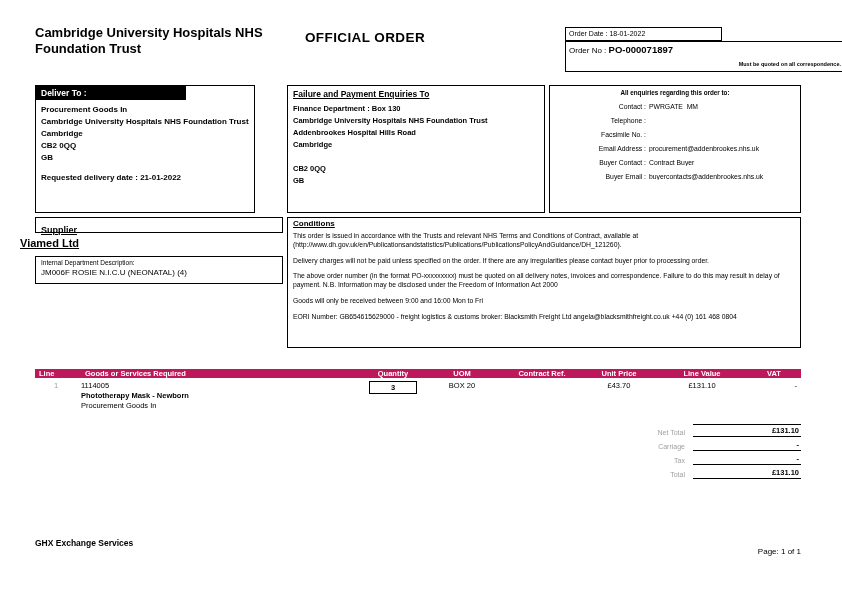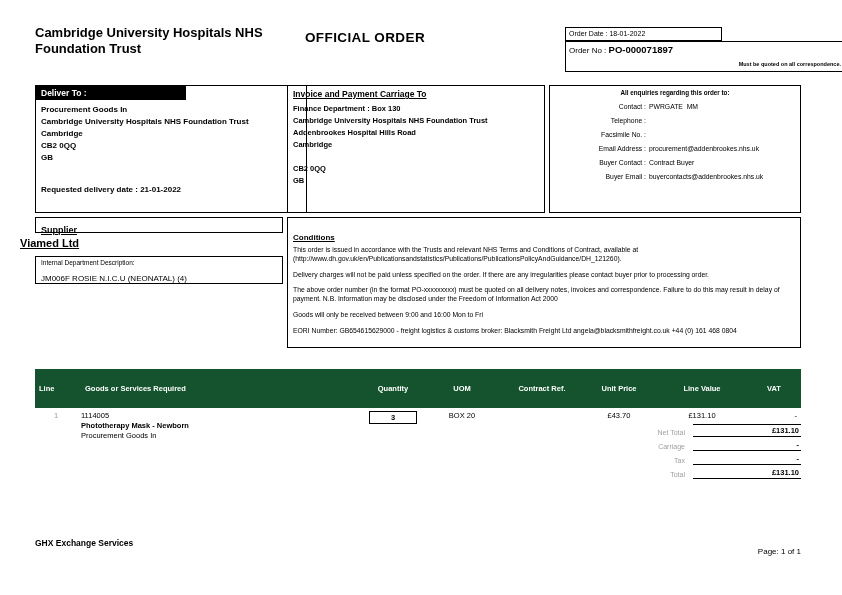--- a/index.html
+++ b/index.html
@@ -11,50 +11,50 @@
   .org { position:absolute; left:35px; top:25px; width:258px; font-size:13px; font-weight:bold; line-height:16px; }
   .doc-title { position:absolute; left:0; top:30px; width:730px; text-align:center; font-size:13.5px; font-weight:bold; letter-spacing:0.4px; }
 
   .order-date-box { position:absolute; left:565px; top:27px; width:157px; height:14px; border:1px solid #000; font-size:7px; padding:2px 3px; }
   .order-no-box { position:absolute; left:565px; top:41px; width:280px; height:31px; border:1px solid #000; padding:2px 3px; }
   .order-no-line { font-size:8px; }
   .order-no-value { font-size:9.5px; font-weight:bold; }
   .order-no-note { font-size:5.5px; font-weight:bold; text-align:right; margin-top:6px; }
 
   
-  .deliver-box { position:absolute; left:35px; top:85px; width:272px; height:128px; border:1px solid #000; }
+  .deliver-box { position:absolute; left:35px; top:85px; width:220px; height:128px; border:1px solid #000; }
   .deliver-bar { background:#000; color:#fff; font-size:8.5px; font-weight:bold; padding:2px 5px; width:150px; }
   .deliver-lines { padding:4px 5px; font-size:8px; font-weight:bold; line-height:12px; }
-  .requested { margin-top:20px; font-size:8px; font-weight:bold; }
+  .requested { margin-top:8px; font-size:8px; font-weight:bold; }
 
   .invoice-box { position:absolute; left:287px; top:85px; width:258px; height:128px; border:1px solid #000; padding:3px 5px; }
   .invoice-title { font-size:8.5px; font-weight:bold; text-decoration:underline; margin-bottom:4px; }
   .invoice-box .addr-line { font-size:7.5px; font-weight:bold; line-height:12px; min-height:12px; }
 
   .enquiries-box { position:absolute; left:549px; top:85px; width:252px; height:128px; border:1px solid #000; padding:3px 4px; }
   .enquiries-title { font-size:6.3px; font-weight:bold; text-align:center; margin-bottom:7px; }
   .enquiries-grid { display:grid; grid-template-columns:92px 1fr; column-gap:3px; row-gap:7px; font-size:6.8px; }
   .enq-label { text-align:right; }
   .enq-value { overflow:hidden; white-space:nowrap; }
 
   
   .supplier-box { position:absolute; left:35px; top:217px; width:248px; height:16px; border:1px solid #000; padding:1px 5px; }
   .supplier-title { font-size:9px; font-weight:bold; text-decoration:underline; }
   .supplier-name { position:absolute; left:20px; top:237px; font-size:11px; font-weight:bold; text-decoration:underline; }
   .internal-box { position:absolute; left:35px; top:256px; width:248px; height:28px; border:1px solid #000; padding:2px 5px; }
   .internal-label { font-size:6.5px; }
-  .internal-value { font-size:8px; margin-top:8px; }
-
-  .conditions-box { position:absolute; left:287px; top:217px; width:514px; height:131px; border:1px solid #000; padding:15px 5px; }
+  .internal-value { font-size:8px; margin-top:2px; }
+
+  .conditions-box { position:absolute; left:287px; top:217px; width:514px; height:131px; border:1px solid #000; padding:1px 5px; }
   .conditions-title { font-size:8px; font-weight:bold; text-decoration:underline; margin-bottom:4px; }
   .conditions-box p { font-size:6.8px; line-height:8.8px; margin:0 0 7px; overflow-wrap:anywhere; }
 
   
   .items-table { position:absolute; left:35px; top:369px; width:766px; border-collapse:collapse; table-layout:fixed; }
-  .items-table th { background:#14532d; color:#fff; font-size:7.5px; font-weight:bold; padding:15px 4px; text-align:center; }
+  .items-table th { background:#be185d; color:#fff; font-size:7.5px; font-weight:bold; padding:0 4px; text-align:center; }
   .items-table th.h-goods { text-align:left; padding-left:8px; }
   .items-table th.h-line { text-align:left; }
   .items-table td { vertical-align:top; font-size:7.5px; padding:3px 4px; }
   .c-line { color:#9b9b9b; text-align:center; }
   .g-code { line-height:10px; }
   .g-desc { font-weight:bold; line-height:10px; }
   .g-dept { line-height:10px; }
   .qty-box { border:1px solid #000; font-weight:bold; text-align:center; padding:1px 0; }
   .c-uom, .c-price, .c-value, .c-contract { text-align:center; padding-top:4px; }
   .c-vat { text-align:right; padding-right:10px; padding-top:4px; }
@@ -97,21 +97,21 @@
       <div class="addr-line">Procurement Goods In</div>
       <div class="addr-line">Cambridge University Hospitals NHS Foundation Trust</div>
       <div class="addr-line">Cambridge</div>
       <div class="addr-line">CB2 0QQ</div>
       <div class="addr-line">GB</div>
       <div class="requested">Requested delivery date : 21-01-2022</div>
     </div>
   </div>
 
   <div class="invoice-box">
-    <div class="invoice-title">Invoice and Payment Carriage To</div>
+    <div class="invoice-title">Failure and Payment Enquiries To</div>
     <div class="addr-line">Finance Department : Box 130</div>
     <div class="addr-line">Cambridge University Hospitals NHS Foundation Trust</div>
     <div class="addr-line">Addenbrookes Hospital Hills Road</div>
     <div class="addr-line">Cambridge</div>
     <div class="addr-line"></div>
     <div class="addr-line">CB2 0QQ</div>
     <div class="addr-line">GB</div>
   </div>
 
   <div class="enquiries-box">

